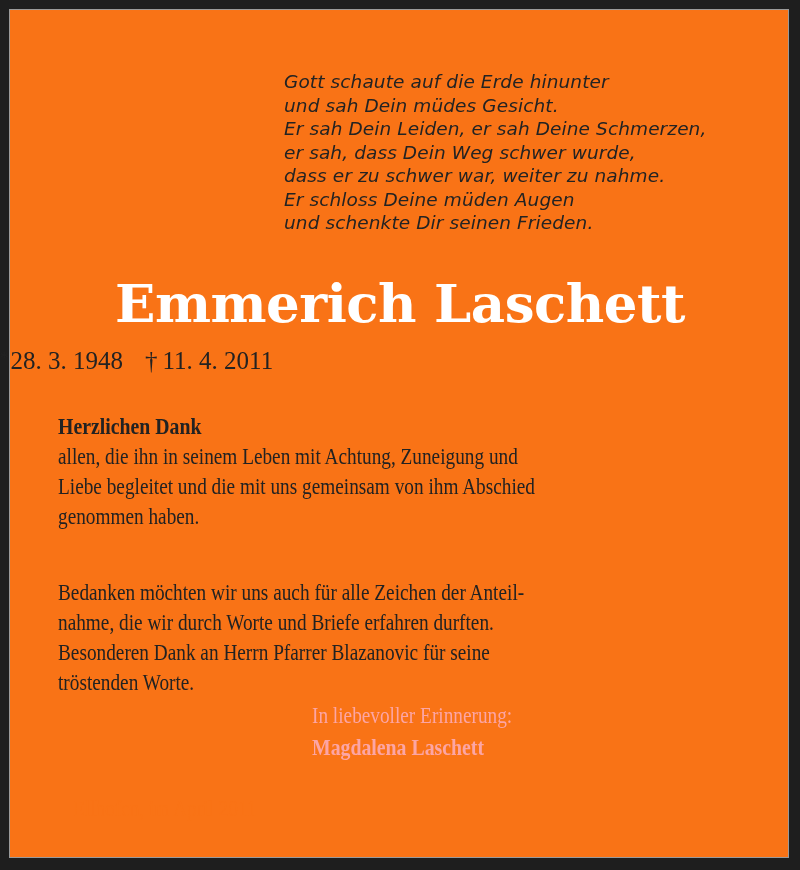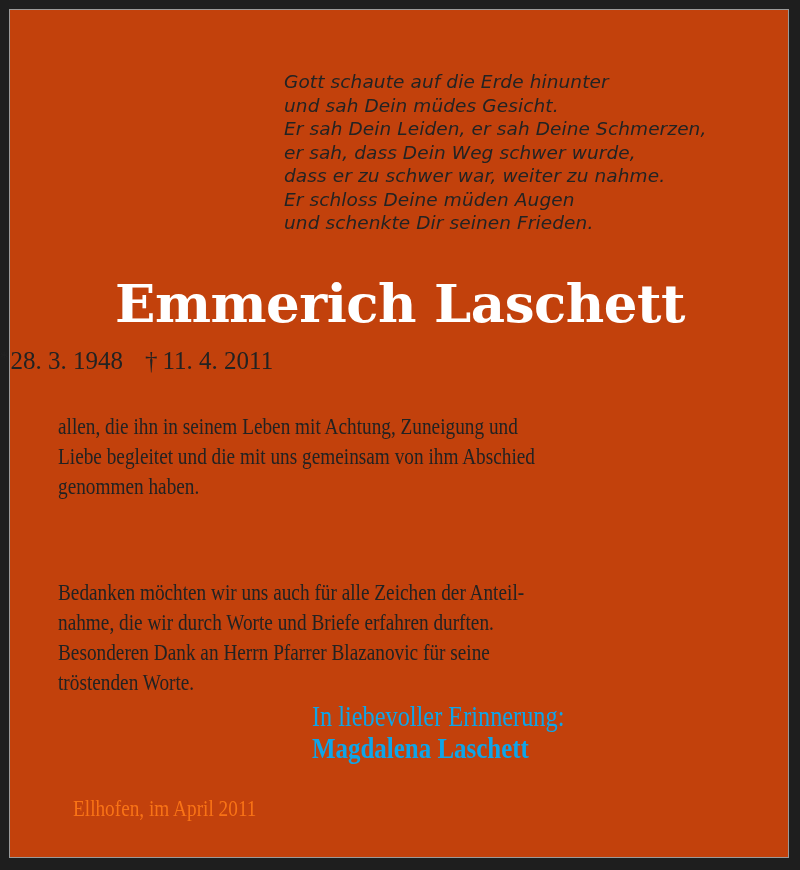--- a/index.html
+++ b/index.html
@@ -1,19 +1,19 @@
 <!DOCTYPE html>
 <html><head>
 <meta charset="utf-8">
 <style>
   html, body { margin: 0; padding: 0; }
   body { width: 800px; height: 870px; background: #1e1e1e; position: relative; overflow: hidden; }
   .card {
     position: absolute; left: 9px; top: 9px; width: 780px; height: 849px;
-    background: #c2410c; border: 1px solid #9a9a9a; box-sizing: border-box; text-decoration: underline;
+    background: #f97316; border: 1px solid #9a9a9a; box-sizing: border-box; text-decoration: underline;
   }
   .poem {
     position: absolute; left: 274px; top: 60px;
     font-family: "DejaVu Sans", sans-serif; font-style: oblique;
     font-size: 18.5px; line-height: 23.5px; color: #232323;
     letter-spacing: 0.1px;
   }
   .poem div { white-space: nowrap; }
   .name {
     position: absolute; left: 0; width: 800px; top: 268px; text-align: center;
@@ -27,21 +27,21 @@
   .dates .gap { display: inline-block; width: 22px; }
   .dates .star { font-size: 17px; vertical-align: 6px; margin-right: 2px; }
   .body-text {
     position: absolute; left: 58px; width: 700px;
     font-family: "Liberation Serif", serif; font-size: 23px; line-height: 30px; color: #222;
   }
   .cond { display: inline-block; transform-origin: left top; white-space: nowrap; }
   .heading { font-weight: bold; }
   .p1 { top: 412px; }
   .p2 { top: 546px; margin-top: 32px; }
-  .sign { position: absolute; left: 312px; font-family: "Liberation Serif", serif; font-size: 29px; line-height: 30px; color: #0ea5e9; }
+  .sign { position: absolute; left: 312px; font-family: "Liberation Serif", serif; font-size: 23px; line-height: 30px; color: #fca5a5; }
   .sign1 { top: 701px; }
   .sign2 { top: 733px; font-weight: bold; }
   .place { position: absolute; left: 56px; top: 794px; font-family: "Liberation Serif", serif; font-size: 23px; line-height: 30px; color: #f97316; margin-left: 17px; }
 </style>
 </head>
 <body>
 
 <div class="card">
   <div class="poem">
     <div>Gott schaute auf die Erde hinunter</div>
@@ -54,20 +54,21 @@
   </div>
 </div>
 
 <div class="name">Emmerich Laschett</div>
 
 <div class="dates">
   <span class="star">*</span><span>28. 3. 1948</span><span class="gap"></span><span>†</span> <span>11. 4. 2011</span>
 </div>
 
 <div class="body-text p1">
+  <div><span class="cond heading" style="transform:scaleX(0.86)">Herzlichen Dank</span></div>
   <div><span class="cond" style="transform:scaleX(0.838)">allen, die ihn in seinem Leben mit Achtung, Zuneigung und</span></div>
   <div><span class="cond" style="transform:scaleX(0.838)">Liebe begleitet und die mit uns gemeinsam von ihm Abschied</span></div>
   <div><span class="cond" style="transform:scaleX(0.838)">genommen haben.</span></div>
 </div>
 
 <div class="body-text p2">
   <div><span class="cond" style="transform:scaleX(0.838)">Bedanken möchten wir uns auch für alle Zeichen der Anteil-</span></div>
   <div><span class="cond" style="transform:scaleX(0.838)">nahme, die wir durch Worte und Briefe erfahren durften.</span></div>
   <div><span class="cond" style="transform:scaleX(0.838)">Besonderen Dank an Herrn Pfarrer Blazanovic für seine</span></div>
   <div><span class="cond" style="transform:scaleX(0.838)">tröstenden Worte.</span></div>

